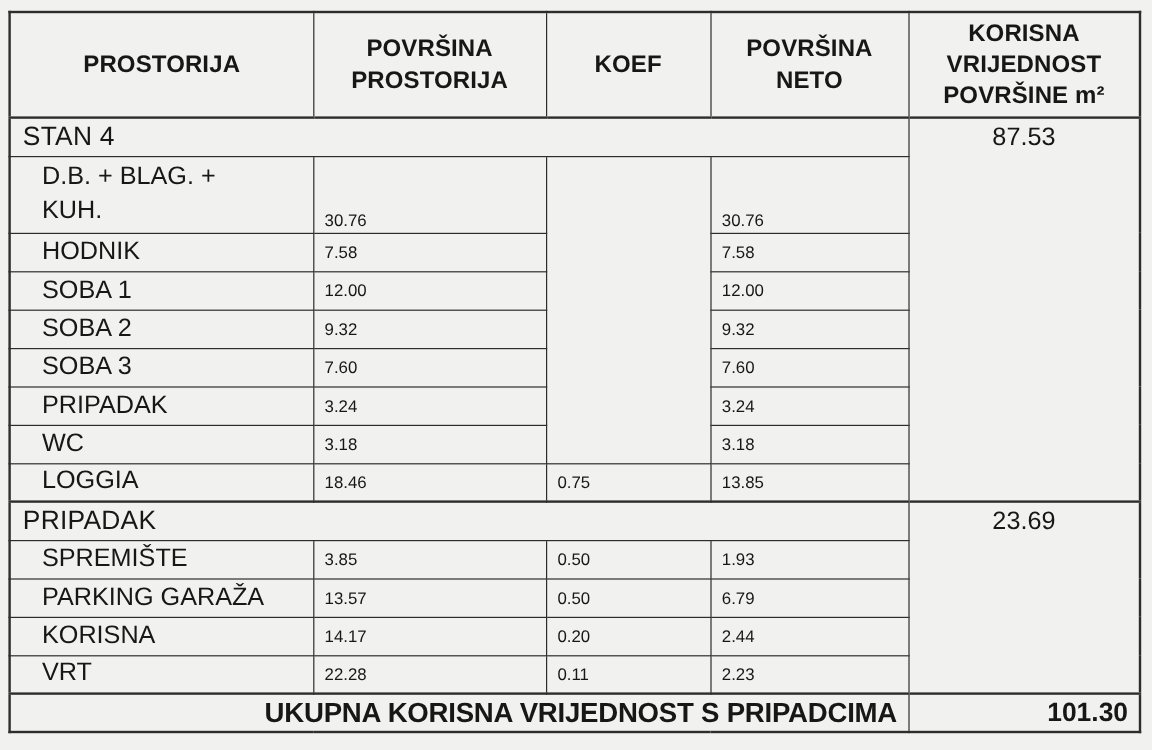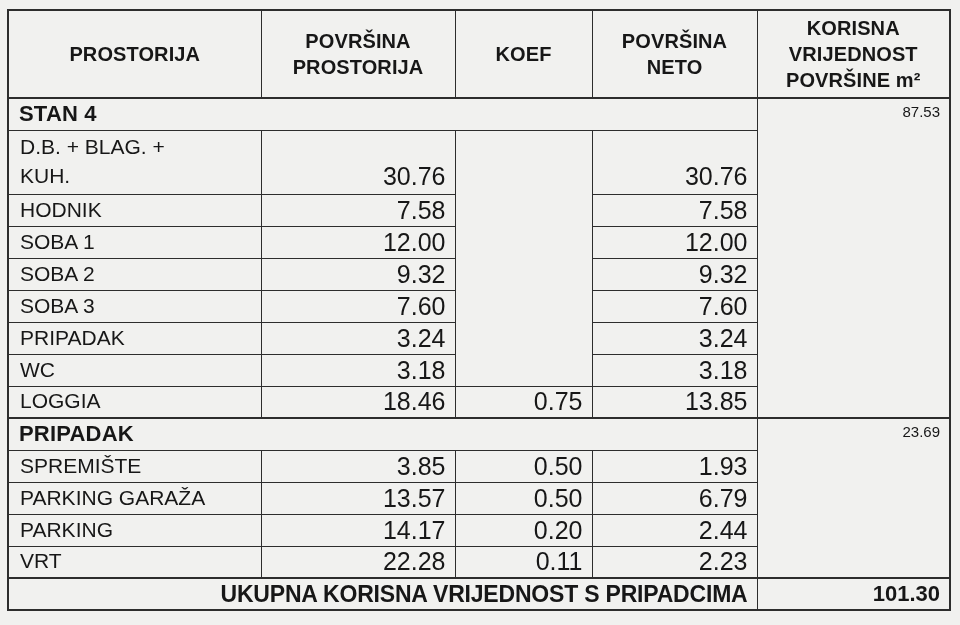--- a/index.html
+++ b/index.html
@@ -47,43 +47,43 @@
   }
   
   tr.row { height: 32px; }
   tr.row2 { height: 64px; }
   td.label {
     font-size: 21px;
     text-align: left;
     vertical-align: middle;
     white-space: pre-line;
     line-height: 1.38;
-    padding-left: 11px;
+    padding-left: 26px;
   }
   td.num {
-    font-size: 25px;
-    text-align: right;
+    font-size: 14px;
+    text-align: left;
     vertical-align: middle;
     padding-right: 9px;
   }
   td.num.vbottom {
     vertical-align: bottom;
     padding-bottom: 3px;
   }
   td.section-title {
     font-size: 22px;
-    font-weight: bold;
+    font-weight: normal;
     text-align: left;
     vertical-align: middle;
     padding-left: 10px;
     letter-spacing: 0.2px;
   }
   td.merged-total {
-    font-size: 15px;
-    text-align: right;
+    font-size: 21px;
+    text-align: center;
     vertical-align: top;
     padding-top: 4px;
     padding-right: 9px;
   }
   td.koef-merged {
     background: transparent;
   }
   tr.section-start td {
     border-top-width: 2.2px;
   }
@@ -191,21 +191,21 @@
       <td class="num">0.50</td>
       <td class="num">1.93</td>
     </tr>
     <tr class="row">
       <td class="label">PARKING GARAŽA</td>
       <td class="num">13.57</td>
       <td class="num">0.50</td>
       <td class="num">6.79</td>
     </tr>
     <tr class="row">
-      <td class="label">PARKING</td>
+      <td class="label">KORISNA</td>
       <td class="num">14.17</td>
       <td class="num">0.20</td>
       <td class="num">2.44</td>
     </tr>
     <tr class="row">
       <td class="label">VRT</td>
       <td class="num">22.28</td>
       <td class="num">0.11</td>
       <td class="num">2.23</td>
     </tr>

